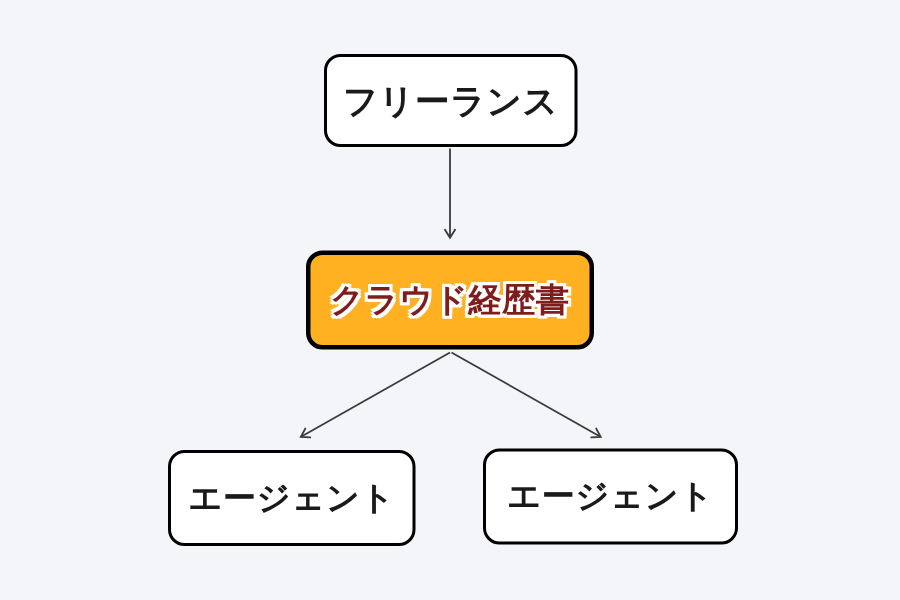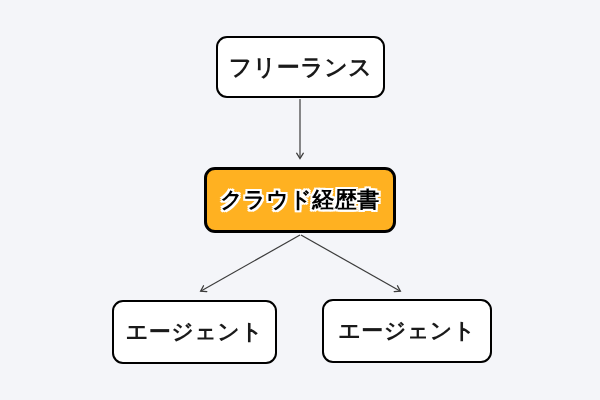--- a/index.html
+++ b/index.html
@@ -47,21 +47,21 @@
   .node-cloud-resume {
     left: 204px;
     top: 167px;
     width: 192px;
     height: 66px;
     background: #FFB121;
     border-width: 3px;
     font-size: 22px;
   }
   .node-cloud-resume .node-label {
-    color: #000000;
+    color: #7f1d1d;
     text-shadow:
       -2px -2px 0 #ffffff,  2px -2px 0 #ffffff,
       -2px  2px 0 #ffffff,  2px  2px 0 #ffffff,
        0   -2px 0 #ffffff,  0    2px 0 #ffffff,
       -2px  0   0 #ffffff,  2px  0   0 #ffffff;
   }
   .node-agent-left {
     left: 112px;
     top: 300px;
     width: 165px;

